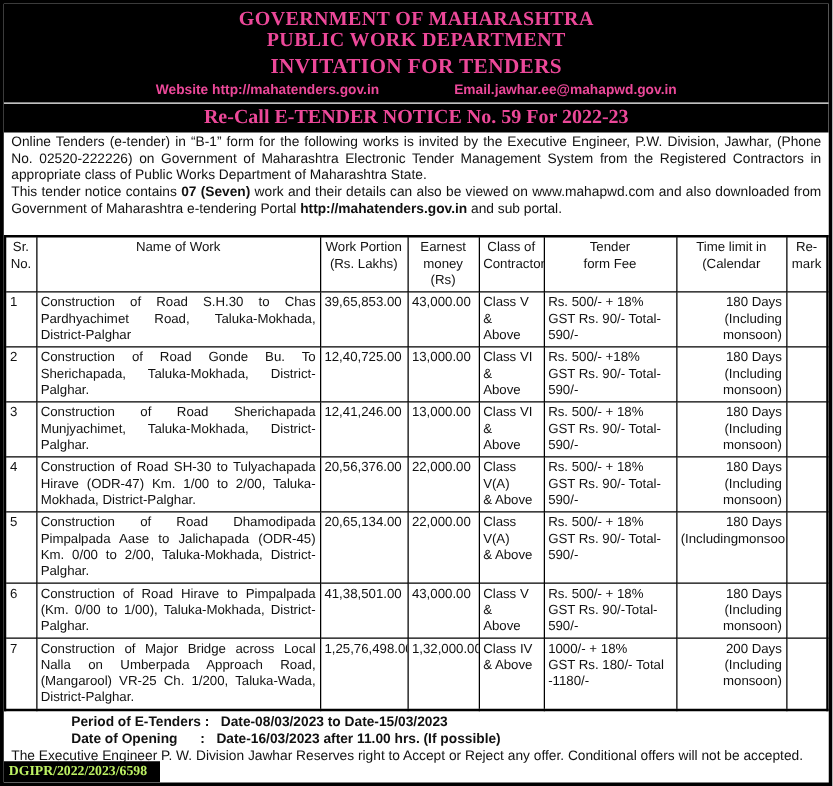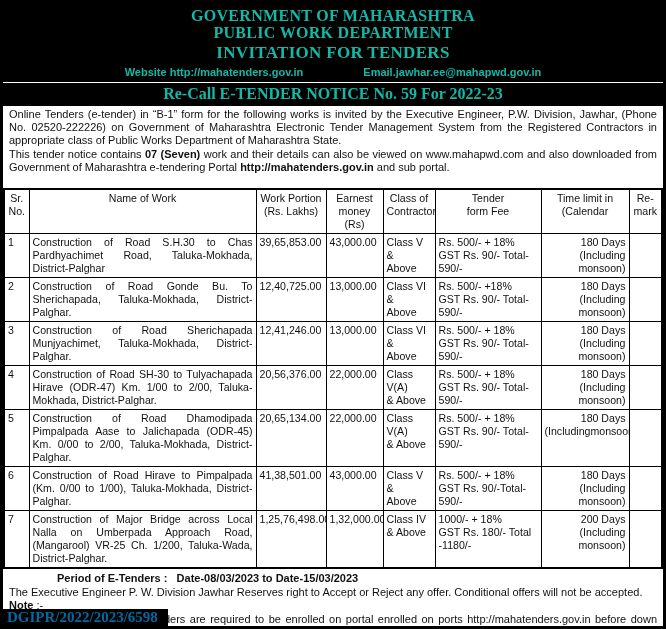--- a/index.html
+++ b/index.html
@@ -11,21 +11,21 @@
     width: 666px;
     height: 629px;
     background: #fff;
     border: 3px solid #000;
     overflow: hidden;
   }
 
   
   .banner {
     background: #000;
-    color: #14b8a6;
+    color: #ec4899;
     text-align: center;
     padding-top: 4px;
   }
   .banner .title {
     font-family: "Liberation Serif", serif;
     font-weight: bold;
     font-size: 16px;
     line-height: 17px;
     letter-spacing: 0.3px;
   }
@@ -101,24 +101,24 @@
   ol.notes li::before {
     content: counter(n) ".";
     position: absolute;
     left: 0;
   }
   .dgipr {
     position: absolute;
     left: 0;
     bottom: 0;
     background: #000;
-    color: #0369a1;
+    color: #bef264;
     font-family: "Liberation Serif", serif;
     font-weight: bold;
-    font-size: 15px;
+    font-size: 11px;
     line-height: 14px;
     padding: 1px 10px 2px 4px;
     text-align: center;
   }
 </style>
 </head>
 <body>
 
 <div class="page">
 
@@ -260,20 +260,21 @@
 -1180/-</td>
         <td class="c-time">200 Days
 (Including monsoon)</td>
         <td class="c-remark"></td>
       </tr>
     </tbody>
   </table>
 
   <div class="footer">
     <div class="pre-bold">Period of E-Tenders :   Date-08/03/2023 to Date-15/03/2023</div>
+    <div class="pre-bold">Date of Opening      :   Date-16/03/2023 after 11.00 hrs. (If possible)</div>
     <div class="reserve">The Executive Engineer P. W. Division Jawhar Reserves right to Accept or Reject any offer. Conditional offers will not be accepted.</div>
     <div class="note-line"><span class="lbl">Note</span><span> :-</span></div>
     <ol class="notes">
       <li>All eligible / interested e-tenders are required to be enrolled on portal enrolled on ports http://mahatenders.gov.in before down loading tender documents and participate in e-tendering.</li>
 
     </ol>
   </div>
 
   <div class="dgipr">DGIPR/2022/2023/6598</div>
 

